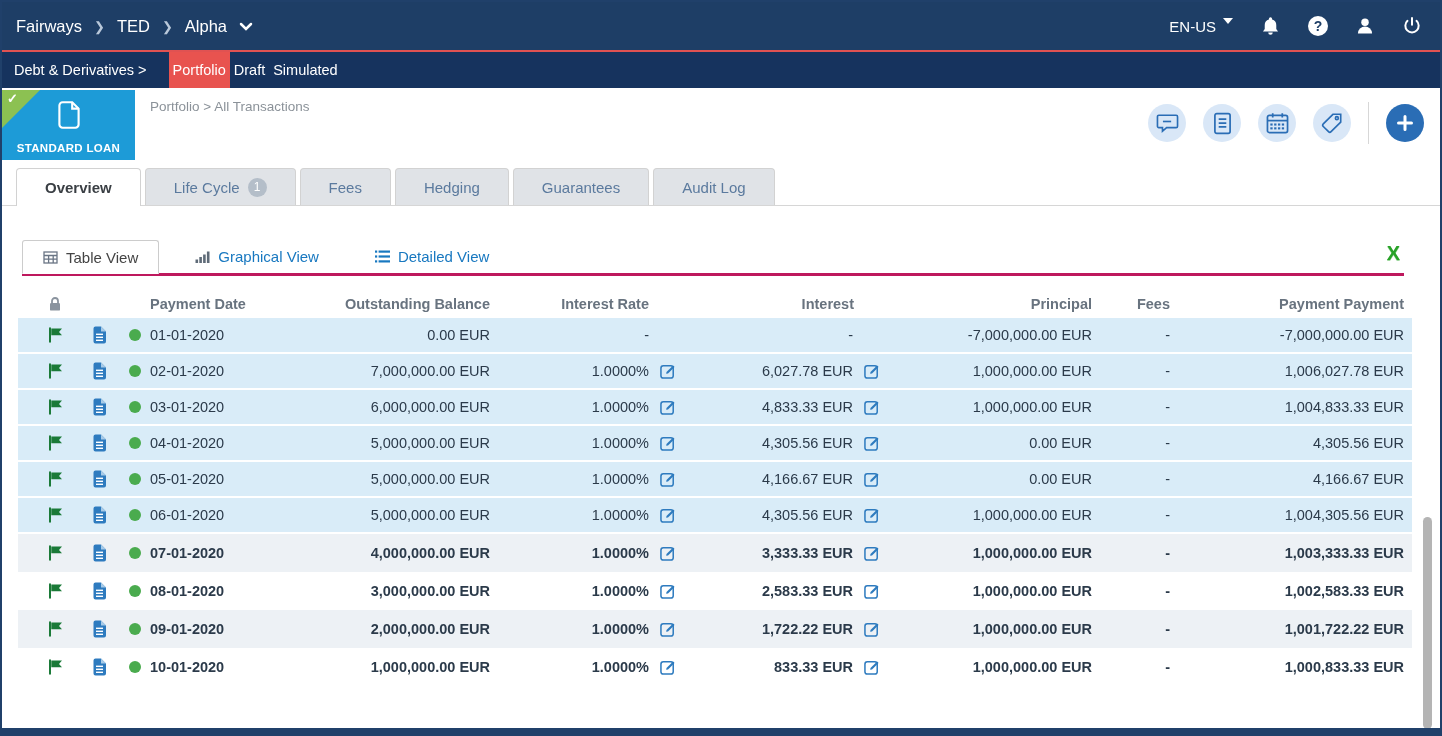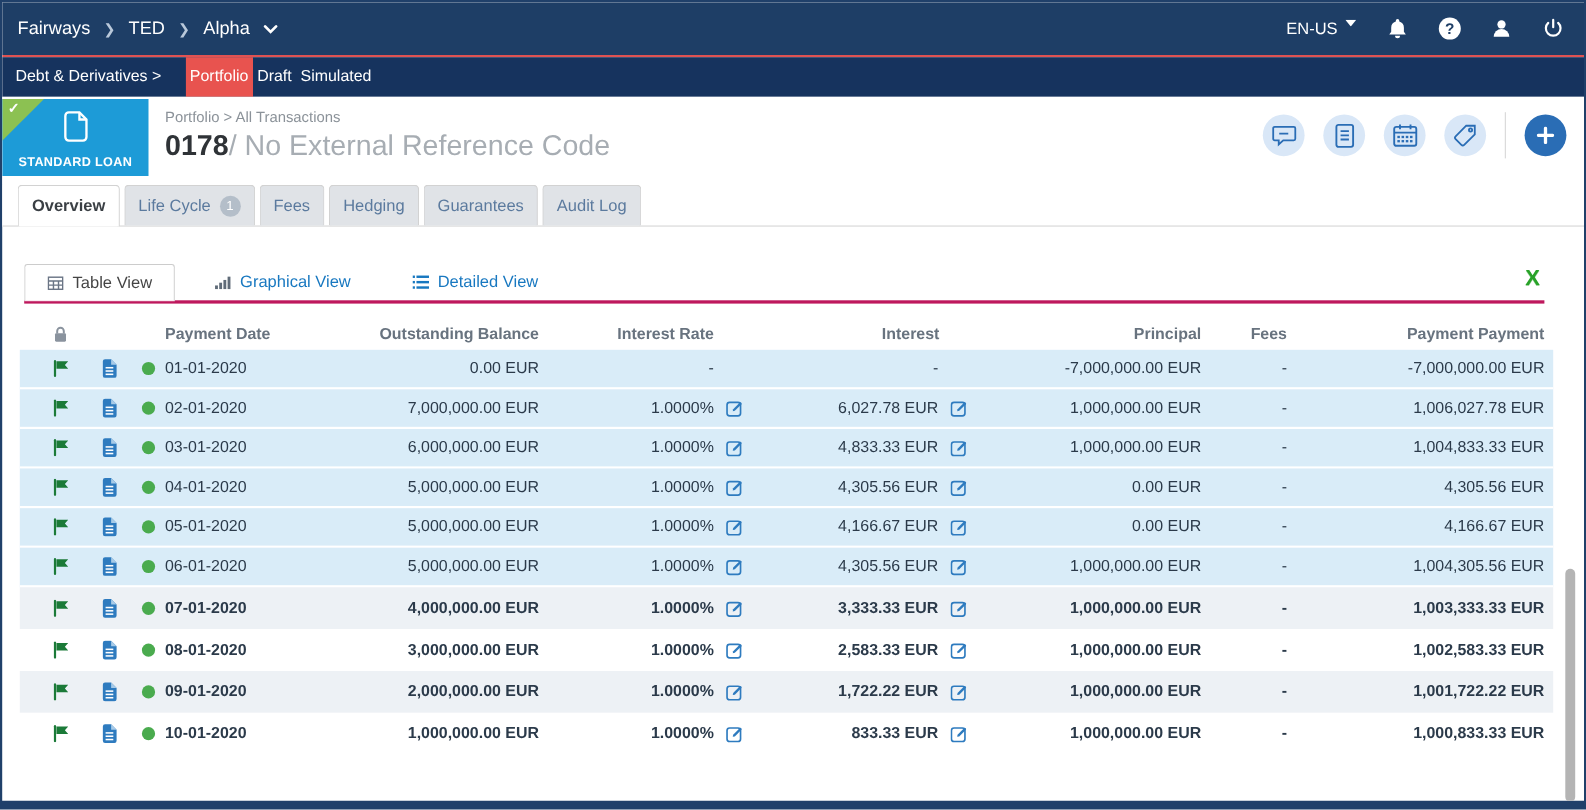--- a/index.html
+++ b/index.html
@@ -45,21 +45,21 @@
   .loan-title { font-size:26px; line-height:28px; }
   .loan-id { font-weight:700; color:#2f3337; }
   .loan-ref { color:#a7adb3; }
   .loan-actions { position:absolute; right:16px; top:14px; display:flex; align-items:center; gap:17px; }
   .circle-btn { width:38px; height:38px; border-radius:50%; background:#d9e7f7; display:flex; align-items:center; justify-content:center; cursor:pointer; }
   .circle-btn.solid { background:#2a6db5; }
   .v-div { width:1px; height:42px; background:#d7d7d7; }
 
   
   .tabbar { height:38px; background:#fff; border-bottom:1px solid #d6d6d6; display:flex; gap:4px; padding-left:14px; }
-  .tab { height:37px; margin-top:0; padding:0 12px; display:flex; align-items:center; gap:8px; background:#e0e3e7; border:1px solid #d2d2d2; border-bottom:none; border-radius:4px 4px 0 0; color:#5b7a9e; font-size:15px; cursor:pointer; }
+  .tab { height:37px; margin-top:0; padding:0 28px; display:flex; align-items:center; gap:8px; background:#e0e3e7; border:1px solid #d2d2d2; border-bottom:none; border-radius:4px 4px 0 0; color:#5b7a9e; font-size:15px; cursor:pointer; }
   .tab.active { background:#fff; color:#3a3f44; font-weight:700; height:38px; margin-bottom:-1px; }
   .tab-badge { width:19px; height:19px; border-radius:50%; background:#b4bec9; color:#fff; font-size:12px; display:flex; align-items:center; justify-content:center; }
 
   
   .content { padding-top:16px; }
   .schedule-title { margin-left:22px; font-size:18px; color:#5a6b7d; }
 
   .viewbar { margin:18px 36px 0 20px; height:36px; border-bottom:3px solid #be185d; display:flex; align-items:stretch; position:relative; }
   .view-tab { display:flex; align-items:center; gap:8px; padding:0 20px; font-size:15px; color:#1878c0; cursor:pointer; }
   .view-tab.active { background:#fff; color:#444; border:1px solid #ccc; border-bottom:1px solid #fff; margin-bottom:-1px; border-radius:3px 3px 0 0; }
@@ -156,23 +156,20 @@
       <span class="doc">
         <svg width="30" height="32" viewBox="0 0 28 30" fill="none" stroke="#fff" stroke-width="2">
             <path d="M5 6a3 3 0 0 1 3-3h9l6 6v15a3 3 0 0 1-3 3H8a3 3 0 0 1-3-3z"></path>
             <path d="M17 3v6h6"></path>
           </svg>
       </span>
       <span class="badge-label">STANDARD LOAN</span>
     </div>
     <div class="loan-info">
       <div class="loan-crumb">Portfolio &gt; All Transactions</div>
-      <div class="loan-title">
-        <span class="loan-id">0178</span><span class="loan-ref">/ No External Reference Code</span>
-      </div>
     </div>
     <div class="loan-actions">
       <span class="circle-btn">
         <svg width="23" height="21" viewBox="0 0 25 23" fill="none" stroke="#2a6db5" stroke-width="1.8">
             <path d="M3 2.5h19a1.5 1.5 0 0 1 1.5 1.5v10.5a1.5 1.5 0 0 1-1.5 1.5H11.5L7 20v-4H3a1.5 1.5 0 0 1-1.5-1.5V4A1.5 1.5 0 0 1 3 2.5z"></path>
             <path d="M7.5 9.3h9"></path>
           </svg>
       </span>
       <span class="circle-btn">
         <svg width="19" height="23" viewBox="0 0 20 24" fill="none" stroke="#2a6db5" stroke-width="1.8">

